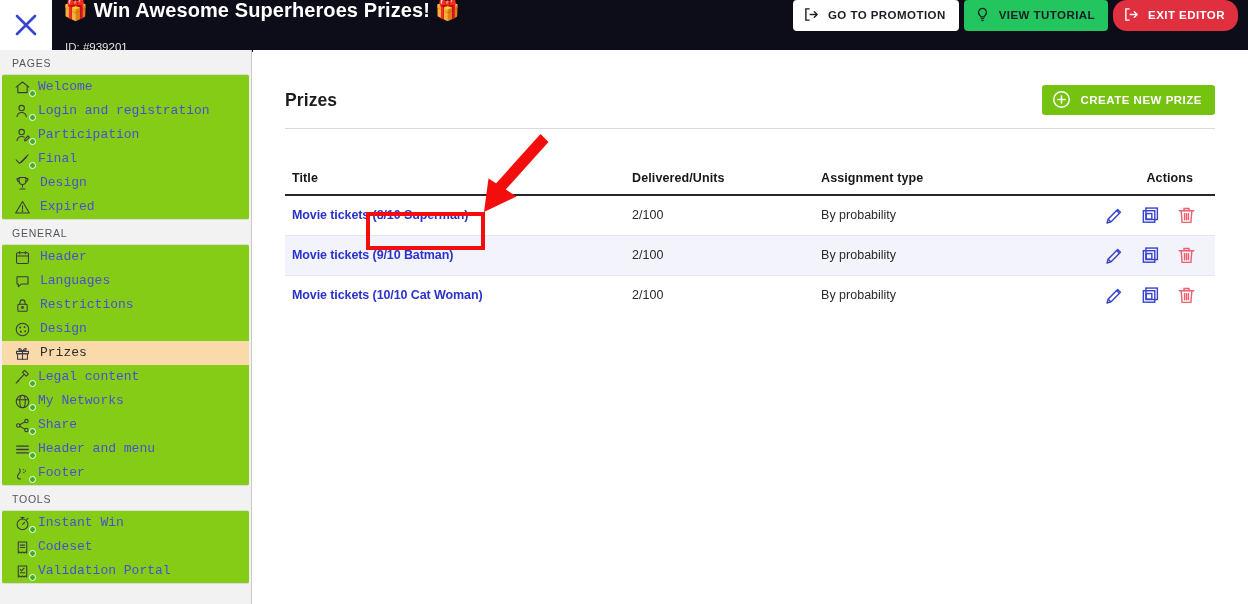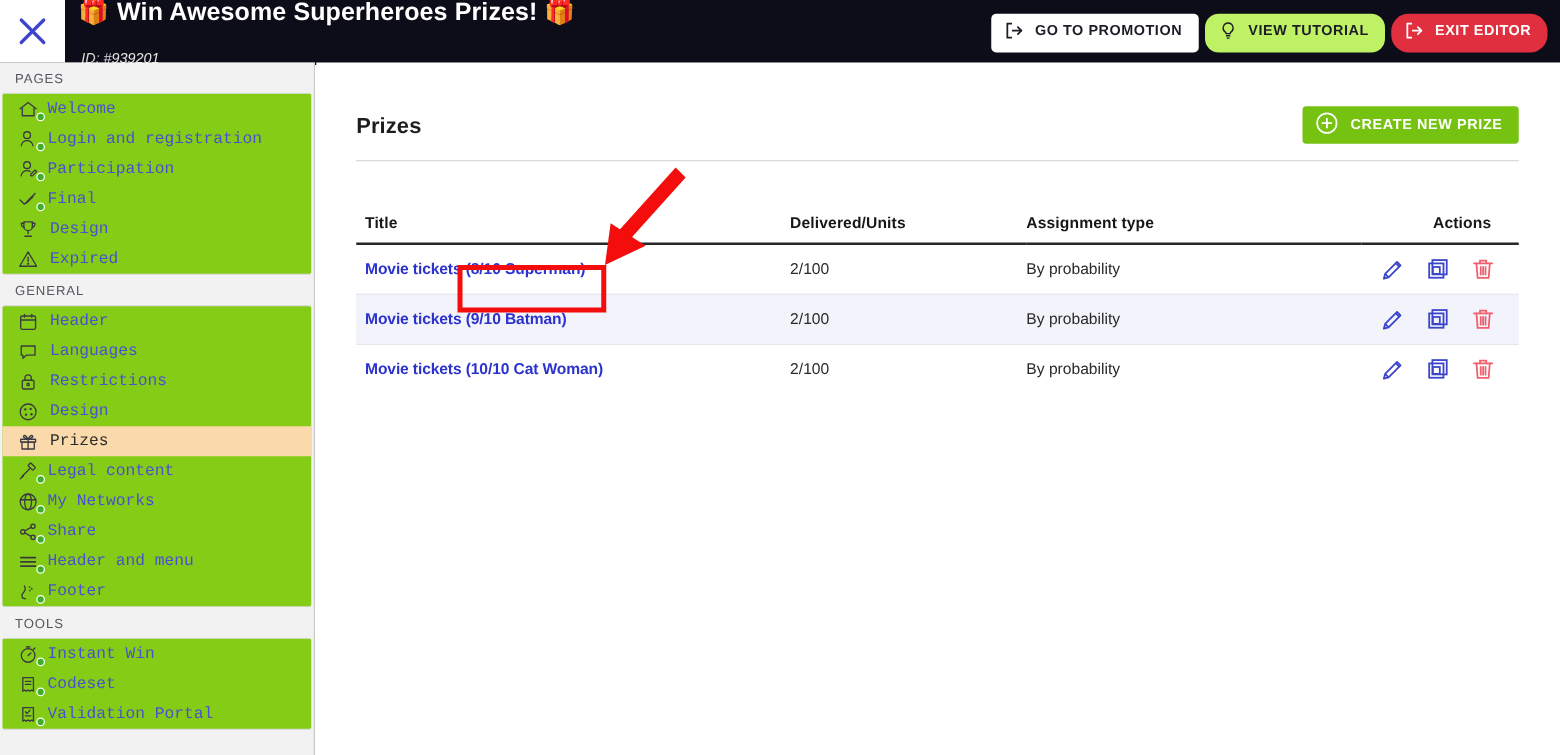--- a/index.html
+++ b/index.html
@@ -25,38 +25,38 @@
   #promo-id-wrap {
     display: flex; flex-direction: column; justify-content: center;
     padding-left: 11px; flex: 1 1 auto; min-width: 0;
   }
   #promo-title {
     color: #ffffff; font-size: 20px; font-weight: 700;
     letter-spacing: .1px; line-height: 22px; white-space: nowrap;
   }
   #promo-id {
     color: #d8d8d8; font-size: 11.5px; line-height: 14px;
-    margin-top: 19px; white-space: nowrap; padding-left: 2px; font-style: italic;
+    margin-top: 19px; white-space: nowrap; padding-left: 2px;
   }
   #promo-id .idnum { text-decoration: underline; color: #e6e6e6; }
 
   #topbar-actions {
-    display: flex; align-items: center; gap: 5px;
+    display: flex; gap: 5px;
     padding-right: 10px; flex: 0 0 auto;
   }
   .tb-btn {
     height: 31px; border-radius: 4px; display: flex; align-items: center;
     gap: 9px; padding: 0 13px 0 11px; cursor: pointer; border: none;
     font-family: "Liberation Sans", sans-serif;
     font-size: 11.5px; font-weight: 700; letter-spacing: .45px;
     white-space: nowrap;
   }
   .tb-btn .lbl { line-height: 1; }
   #btn-goto { background: #ffffff; color: #1c1c26; }
-  #btn-tutorial { background: #bef264; color: #1c1c26; border-radius: 11px; }
+  #btn-tutorial { background: #22c55e; color: #1c1c26; }
   #btn-exit { background: #e03040; color: #ffffff; border-radius: 14px; }
 
   
   #sidebar {
     position: absolute; left: 0; top: 50px; width: 252px; height: 554px;
     background: #f2f2f2;
     border-right: 1px solid #c9c9c9;
     overflow: hidden;
   }
   .sb-section-label {

